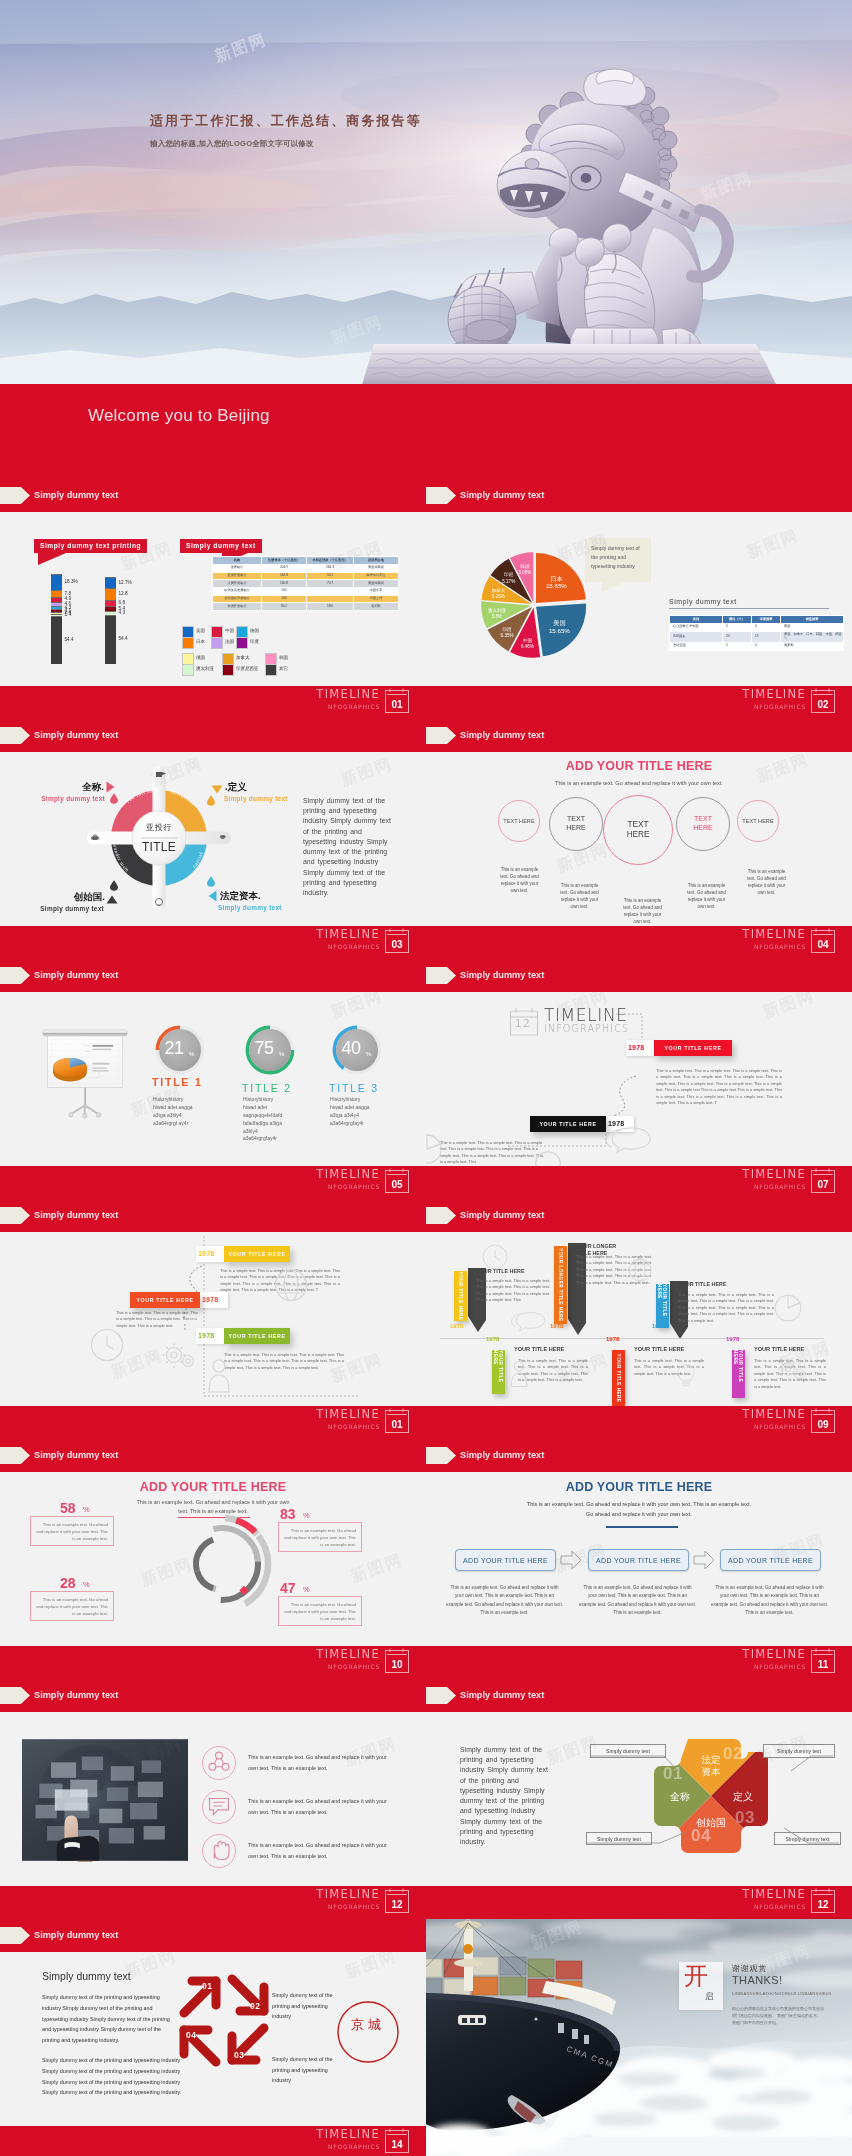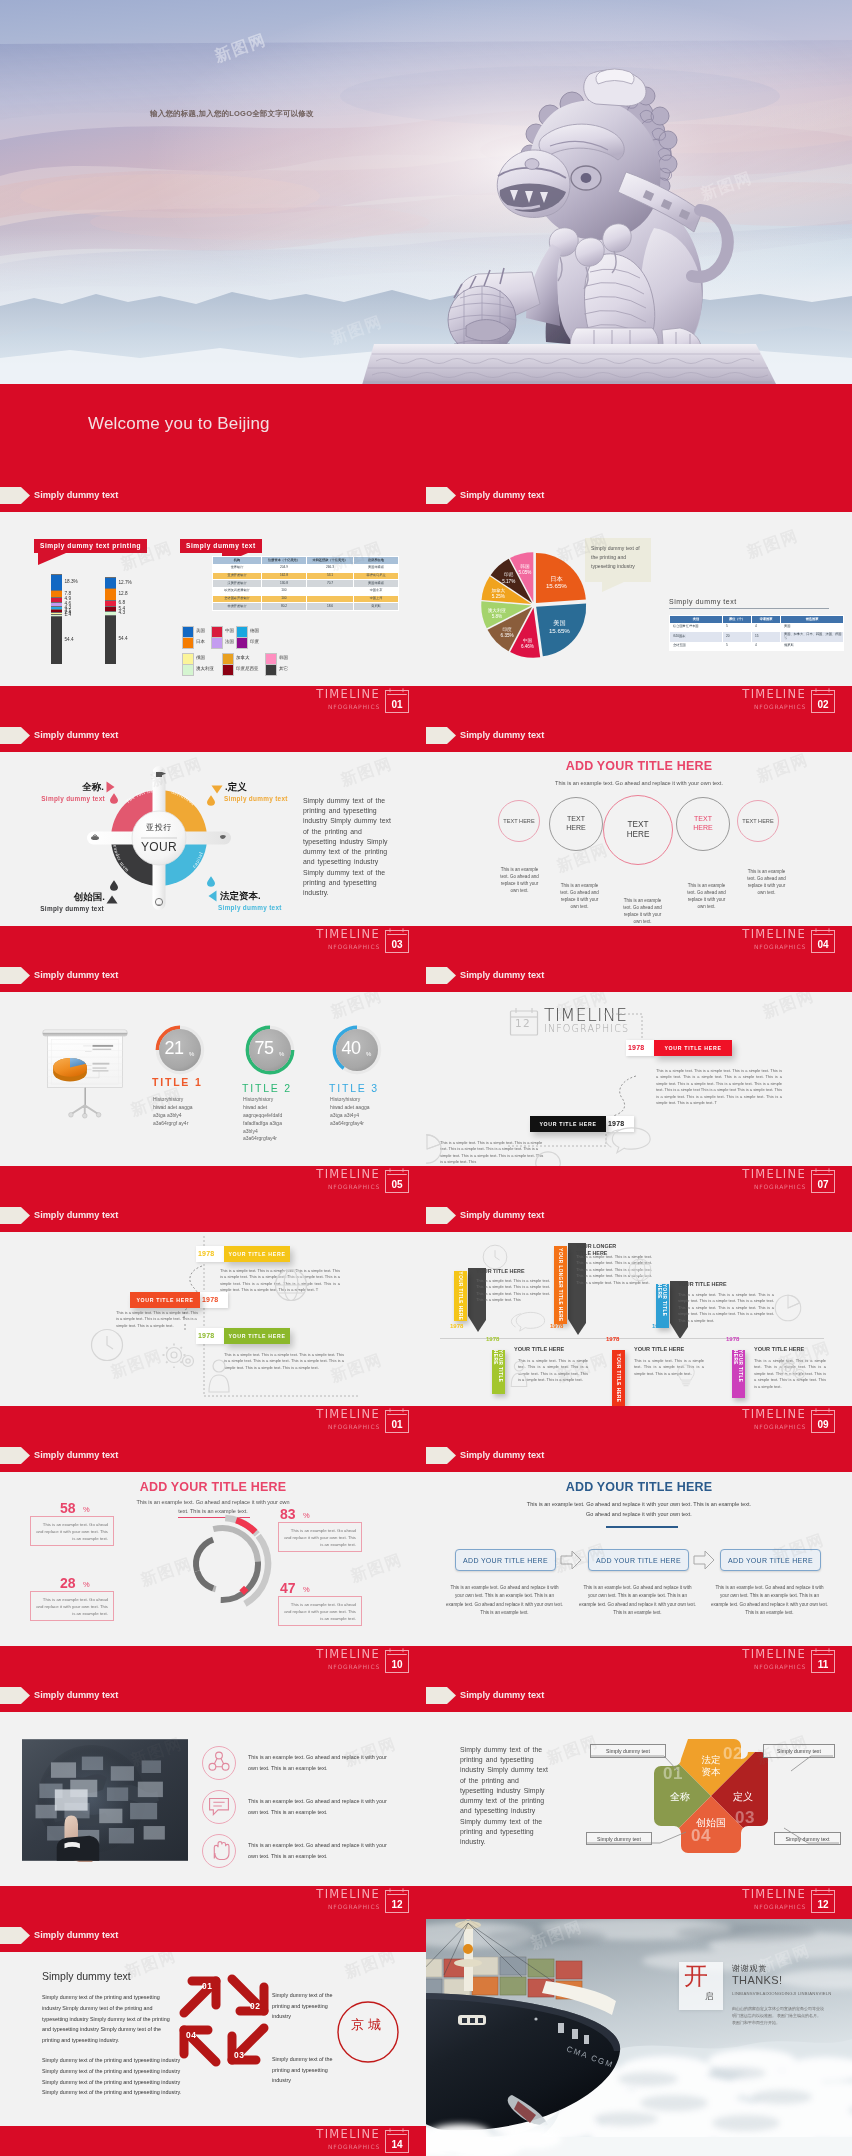--- a/index.html
+++ b/index.html
@@ -281,28 +281,29 @@
           </defs>
       <path d="M14 0 L396 0 L420 48 L0 48 Z" fill="url(#baseG2)"></path>
       <g stroke="#a59fb3" stroke-width=".7" fill="none" opacity=".7">
         <path d="M12 10 H400 M8 24 H408 M4 38 H412"></path>
         <path d="M16 17 q9 -5 18 0 q9 5 18 0 q9 -5 18 0 q9 5 18 0 q9 -5 18 0 q9 5 18 0 q9 -5 18 0 q9 5 18 0 q9 -5 18 0 q9 5 18 0 q9 -5 18 0 q9 5 18 0 q9 -5 18 0 q9 5 18 0 q9 -5 18 0 q9 5 18 0 q9 -5 18 0 q9 5 18 0 q9 -5 18 0 q9 5 18 0 q9 -5 18 0"></path>
         <path d="M12 31 q11 -5 22 0 q11 5 22 0 q11 -5 22 0 q11 5 22 0 q11 -5 22 0 q11 5 22 0 q11 -5 22 0 q11 5 22 0 q11 -5 22 0 q11 5 22 0 q11 -5 22 0 q11 5 22 0 q11 -5 22 0 q11 5 22 0 q11 -5 22 0 q11 5 22 0 q11 -5 22 0 q11 5 22 0"></path>
       </g>
     </svg>
   </div>
   <div class="hero-txt">
+    <div class="hero-sub">适用于工作汇报、工作总结、商务报告等</div>
     <div class="hero-note">输入您的标题,加入您的LOGO全部文字可以修改</div>
   </div>
   <div class="wm wm-l" style="left:214px;top:38px">新图网</div>
   <div class="wm wm-l" style="left:700px;top:176px;opacity:.6">新图网</div>
   <div class="wm wm-l" style="left:330px;top:320px;opacity:.5">新图网</div>
 </div>
 <div style="position:absolute;left:0;top:384px;width:852px;height:122px;background:#d80b26">
-      <div style="position:absolute;left:88px;top:30px;font-size:17px;color:#f3dfe2;letter-spacing:.2px">Welcome you to Beijing</div>
+      <div style="position:absolute;left:88px;top:22px;font-size:17px;color:#f3dfe2;letter-spacing:.2px">Welcome you to Beijing</div>
     </div>
     <div class="slide" style="left:0;top:479px;height:240px">
       <div class="s-hd">
         <div class="tag"></div>
         <div class="tag-lb">Simply dummy text</div>
       </div>
       <div class="s-body">
         <div style="position:absolute;left:34px;top:22px">
 <div style="background:#d6112c;color:#fff;font-size:6.6px;font-weight:700;letter-spacing:.55px;padding:3.5px 6px;display:inline-block;white-space:nowrap">Simply dummy text printing</div>
 <div style="width:0;height:0;border-right:28px solid transparent;border-top:12px solid #d6112c;margin-left:4px"></div></div>
@@ -589,21 +590,21 @@
         </svg>
         <div style="position:absolute;right:322px;top:29px;font-size:9.5px;font-weight:700;color:#1a1a1a;white-space:nowrap">全称.</div>
         <div style="position:absolute;right:321px;top:43px;font-size:6.4px;font-weight:700;color:#e2586f;white-space:nowrap;letter-spacing:.3px">Simply dummy text</div>
         <div style="position:absolute;left:225px;top:29px;font-size:9.5px;font-weight:700;color:#1a1a1a;white-space:nowrap">.定义</div>
         <div style="position:absolute;left:224px;top:43px;font-size:6.4px;font-weight:700;color:#f0a834;white-space:nowrap;letter-spacing:.3px">Simply dummy text</div>
         <div style="position:absolute;left:220px;top:138px;font-size:9.5px;font-weight:700;color:#1a1a1a;white-space:nowrap">法定资本.</div>
         <div style="position:absolute;left:218px;top:152px;font-size:6.4px;font-weight:700;color:#45b8dc;white-space:nowrap;letter-spacing:.3px">Simply dummy text</div>
         <div style="position:absolute;right:321px;top:139px;font-size:9.5px;font-weight:700;color:#1a1a1a;white-space:nowrap">创始国.</div>
         <div style="position:absolute;right:322px;top:153px;font-size:6.4px;font-weight:700;color:#3a3a3c;white-space:nowrap;letter-spacing:.3px">Simply dummy text</div>
 <div style="position:absolute;left:135px;top:70px;width:48px;text-align:center;font-size:8px;color:#333;letter-spacing:.6px">亚投行</div>
-<div style="position:absolute;left:133px;top:88px;width:52px;text-align:center;font-size:12px;color:#333;letter-spacing:.3px">YOUR</div>
+<div style="position:absolute;left:133px;top:88px;width:52px;text-align:center;font-size:12px;color:#333;letter-spacing:.3px">TITLE</div>
 <div style="position:absolute;left:303px;top:44px;width:90px;font-size:6.9px;color:#4a4a4a;line-height:1.48;word-spacing:1.2px">Simply dummy text of the printing and typesetting industry  Simply dummy text of the printing and typesetting industry  Simply dummy text of the printing and typesetting industry   Simply dummy text of the printing and typesetting industry.</div>
 <div class="wm wm-d" style="left:150px;top:10px">新图网</div>
 <div class="wm wm-d" style="left:340px;top:10px">新图网</div>
       </div>
       <div class="s-ft">
         <div class="tl">
           <div class="tl-words">
             <div class="tl-1">TIMELINE</div>
             <div class="tl-2">NFOGRAPHICS</div>
           </div>

